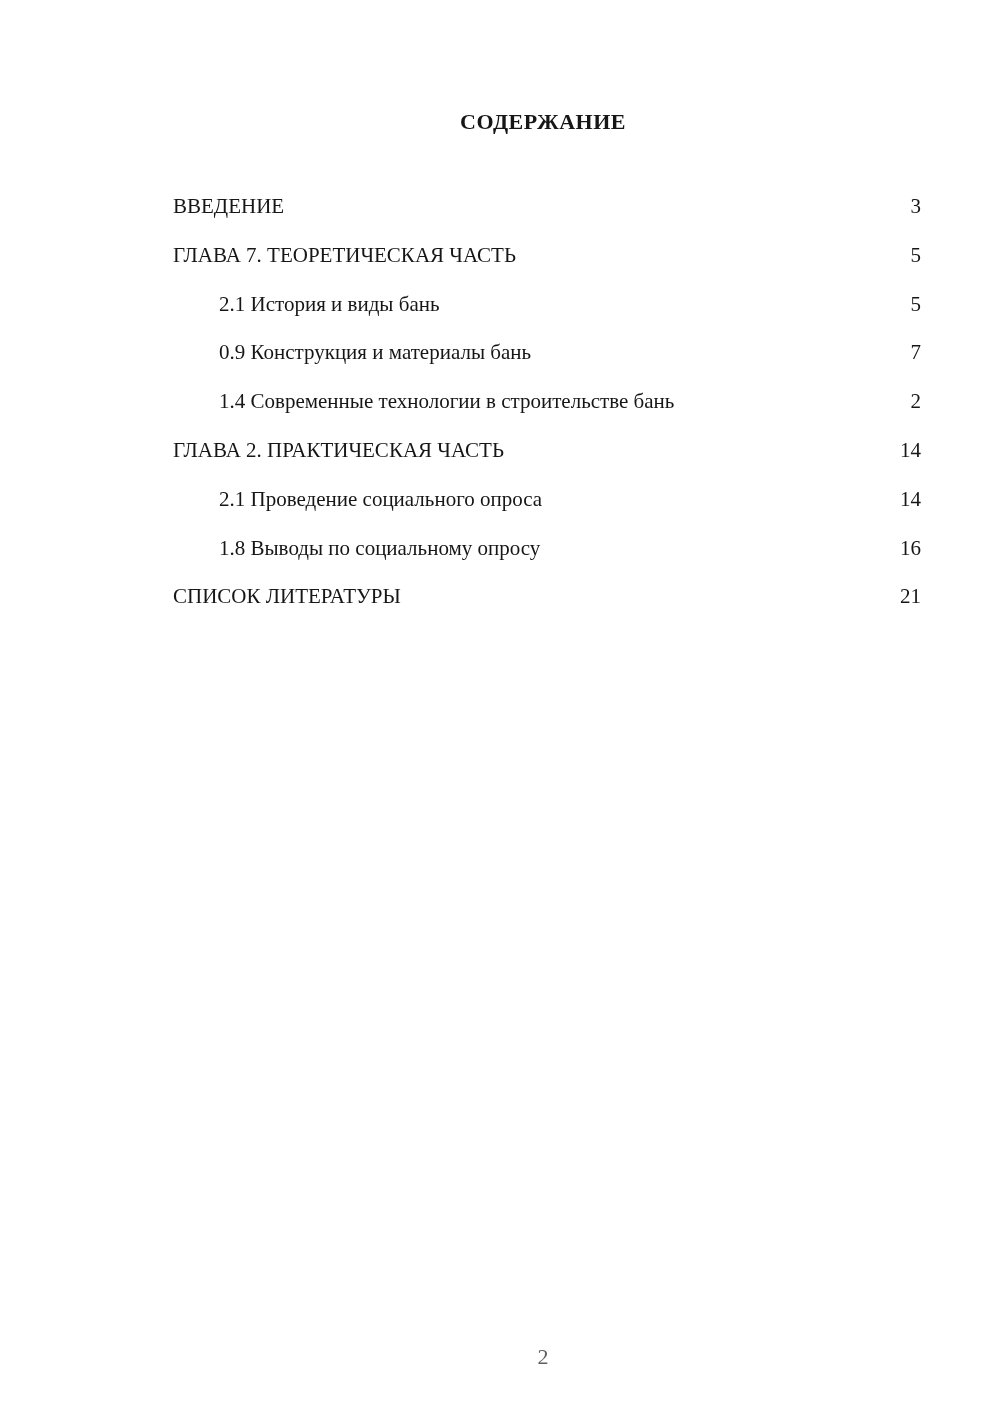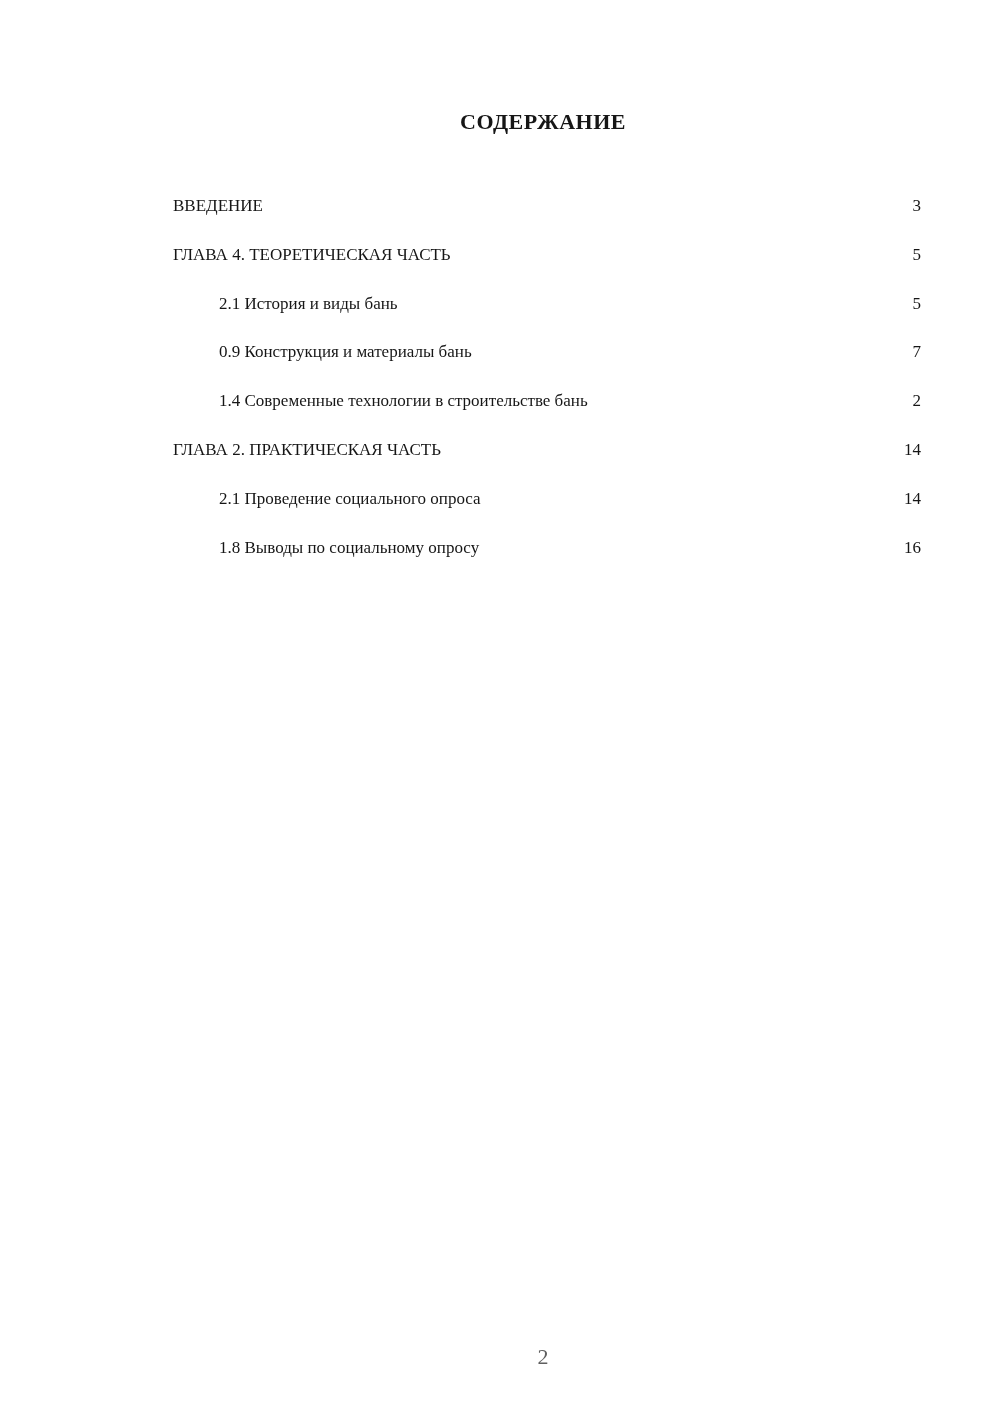--- a/index.html
+++ b/index.html
@@ -31,21 +31,21 @@
     margin-bottom: 48px;
   }
 
   .toc-list {
     width: 100%;
   }
 
   .toc-row {
     display: flex;
     align-items: flex-end;
-    font-size: 17px;
+    font-size: 21px;
     line-height: 36.8px;
   }
 
   .toc-row .toc-label {
     flex: 1 1 auto;
     white-space: nowrap;
     overflow: hidden;
   }
 
   .toc-row.level-1 .toc-label {
@@ -76,21 +76,21 @@
 
   <div class="content">
     <div class="doc-title">СОДЕРЖАНИЕ</div>
 
     <div class="toc-list" id="toc-list">
         <div class="toc-row level-0">
     <span class="toc-label">ВВЕДЕНИЕ</span>
     <span class="toc-page">3</span>
   </div>
         <div class="toc-row level-0">
-    <span class="toc-label">ГЛАВА 4. ТЕОРЕТИЧЕСКАЯ ЧАСТЬ</span>
+    <span class="toc-label">ГЛАВА 7. ТЕОРЕТИЧЕСКАЯ ЧАСТЬ</span>
     <span class="toc-page">5</span>
   </div>
         <div class="toc-row level-1">
     <span class="toc-label">2.1 История и виды бань</span>
     <span class="toc-page">5</span>
   </div>
         <div class="toc-row level-1">
     <span class="toc-label">0.9 Конструкция и материалы бань</span>
     <span class="toc-page">7</span>
   </div>
@@ -103,18 +103,22 @@
     <span class="toc-page">14</span>
   </div>
         <div class="toc-row level-1">
     <span class="toc-label">2.1 Проведение социального опроса</span>
     <span class="toc-page">14</span>
   </div>
         <div class="toc-row level-1">
     <span class="toc-label">1.8 Выводы по социальному опросу</span>
     <span class="toc-page">16</span>
   </div>
+        <div class="toc-row level-0">
+    <span class="toc-label">СПИСОК ЛИТЕРАТУРЫ</span>
+    <span class="toc-page">21</span>
+  </div>
       </div>
   </div>
 
   <div class="page-footer">2</div>
 
 </div>
 
 </body></html>

